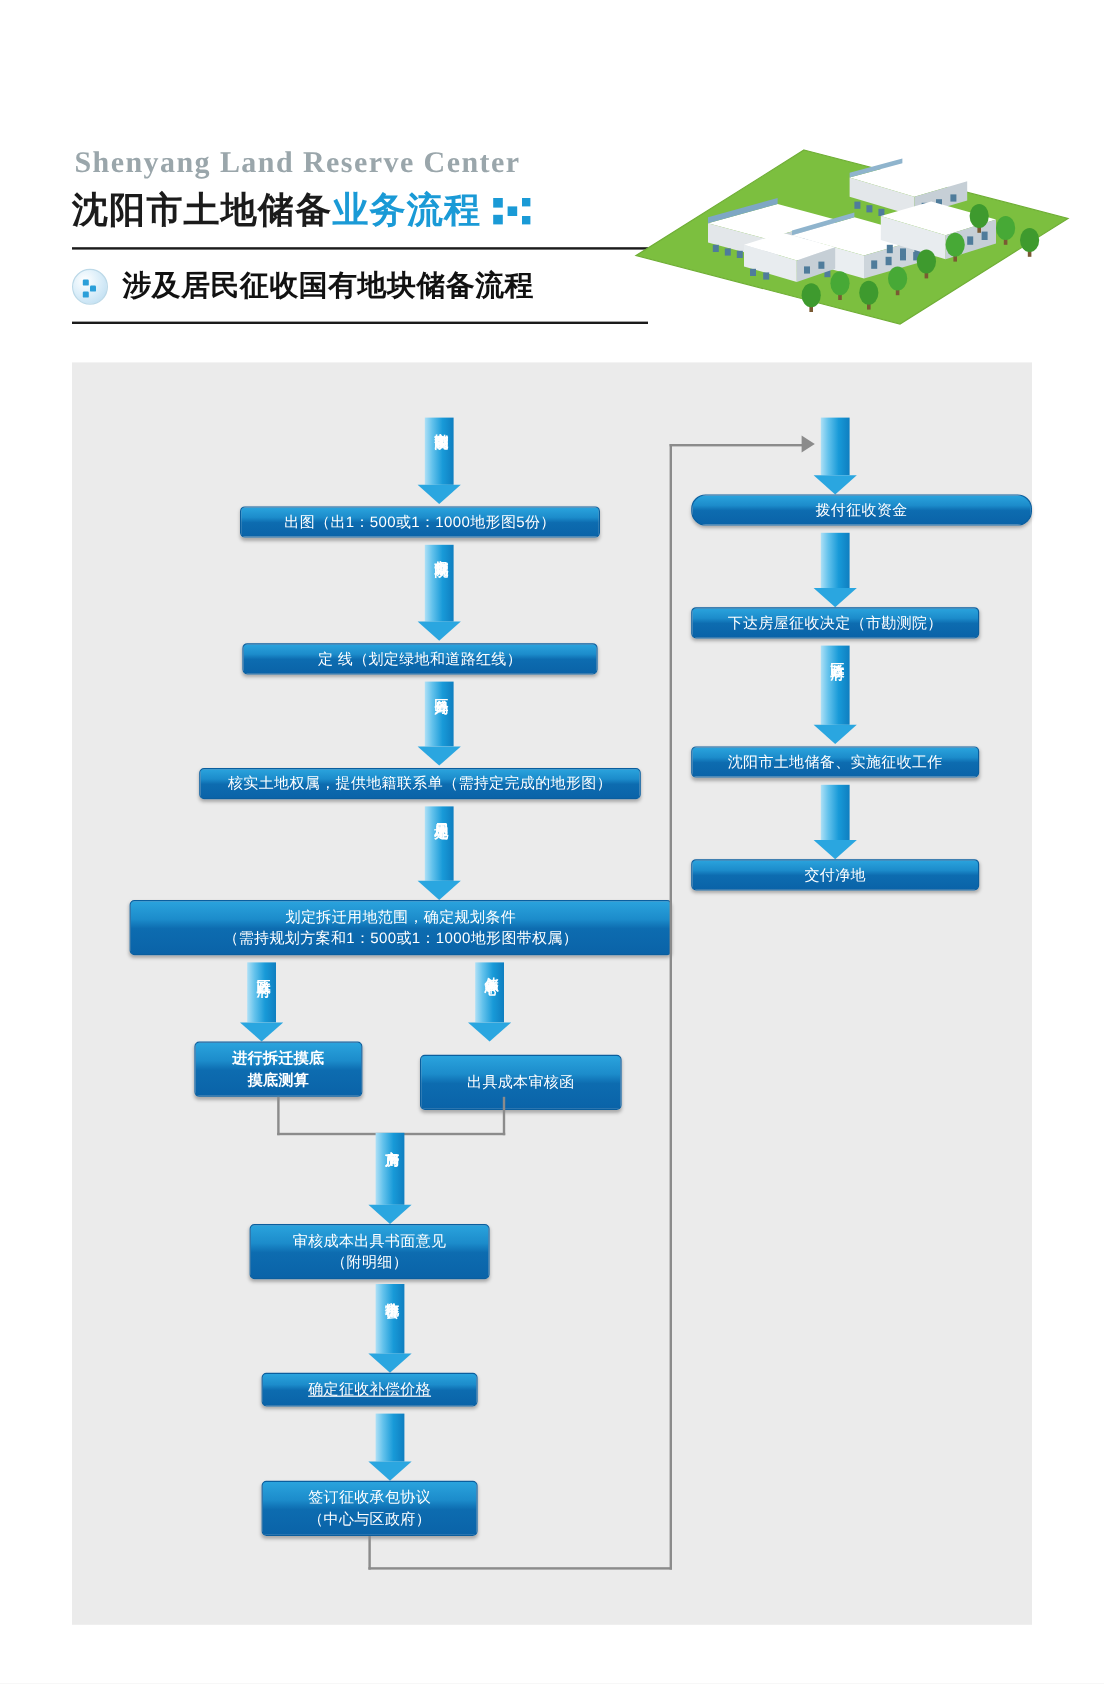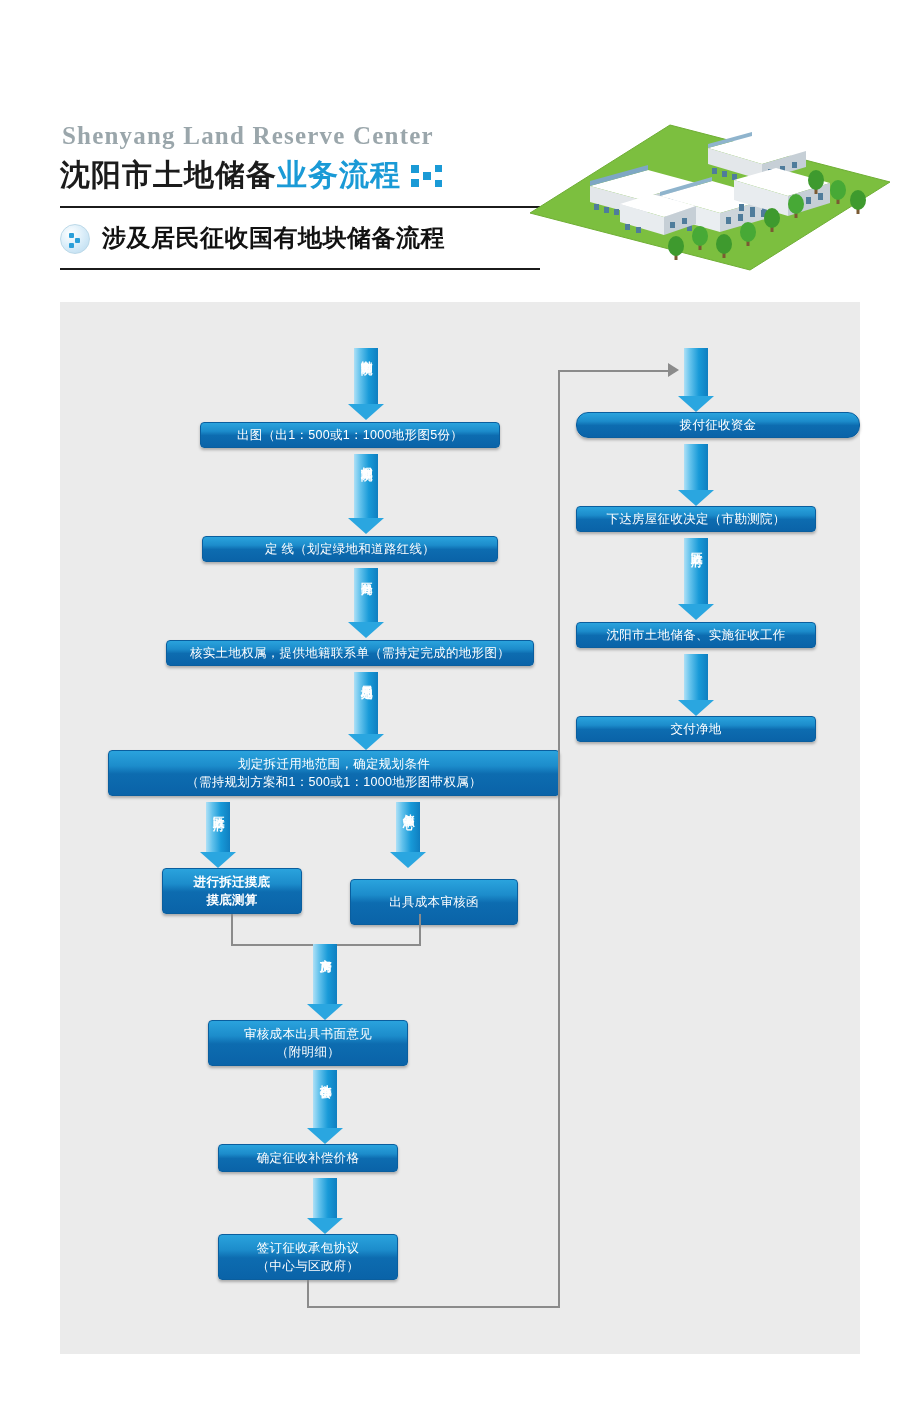--- a/index.html
+++ b/index.html
@@ -455,21 +455,21 @@
   <div class="arrow" style="left:247px; top:768px; height:74px;">
     <div class="shaft" style="height:58px;"></div>
     <div class="head" style="top:58px;"></div>
   </div>
   <div class="arrow-label" style="left:247px; top:770px; height:58px;">
     <div class="txt">
         <span>市地价会</span>
       </div>
   </div>
 
-  <div class="node" style="left:158px; top:842px; width:180px; height:28px;">
+  <div class="node" style="left:158px; top:842px; width:180px; height:28px;text-decoration:underline;">
     <span>确定征收补偿价格</span>
   </div>
 
   <div class="arrow" style="left:247px; top:876px; height:56px;">
     <div class="shaft" style="height:40px;"></div>
     <div class="head" style="top:40px;"></div>
   </div>
 
   <div class="node" style="left:158px; top:932px; width:180px; height:46px; flex-direction:column;">
     <span class="l2">签订征收承包协议</span>

